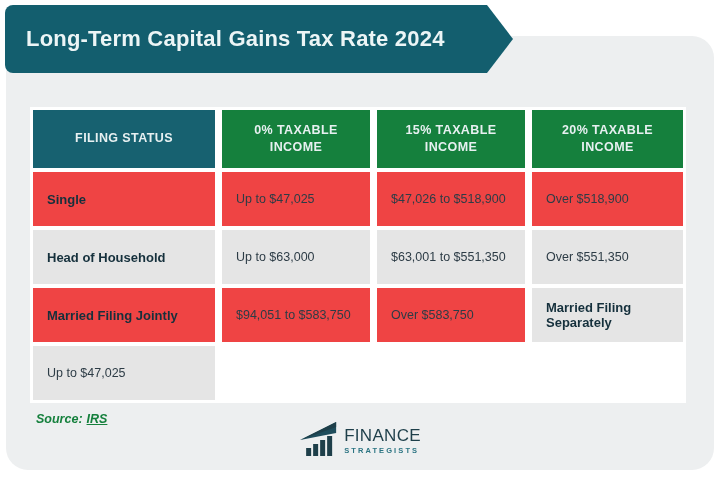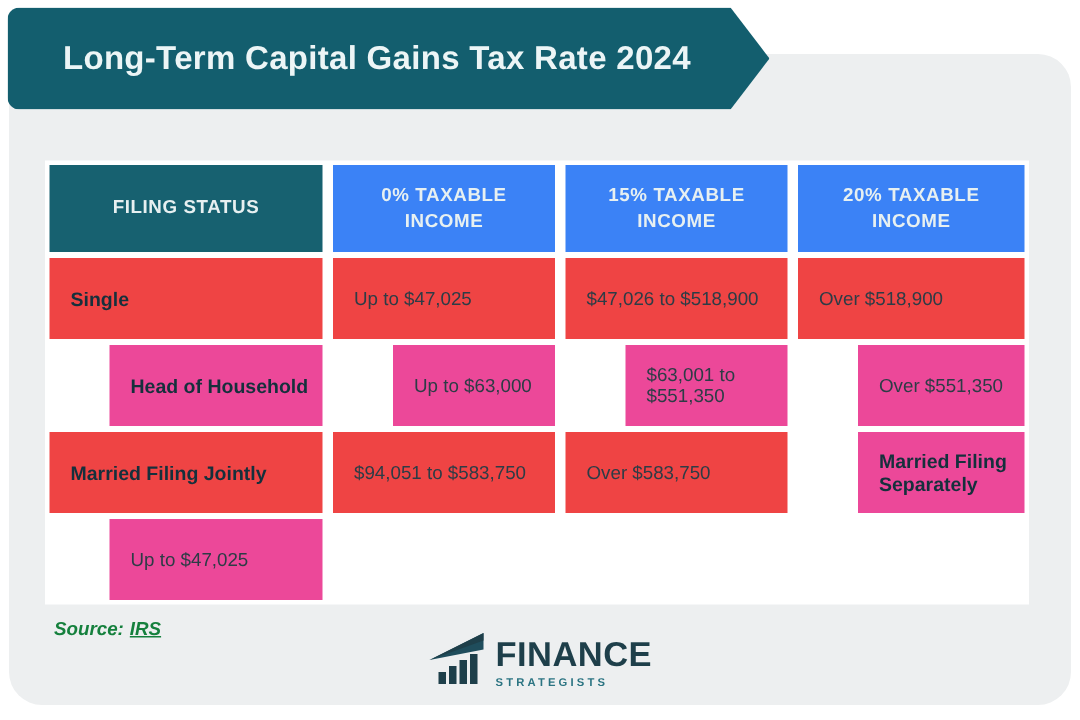--- a/index.html
+++ b/index.html
@@ -9,59 +9,59 @@
     font-family:"Liberation Sans",sans-serif;
   }
   .card{
     position:absolute;left:6px;top:36px;width:708px;height:434px;
     background:#edeff0;border-radius:22px;
   }
   .banner{
     position:absolute;left:5px;top:5px;width:508px;height:68px;
     background:#135e6e;border-radius:8px 0 0 8px;
     clip-path:polygon(0 0,482px 0,508px 34px,482px 68px,0 68px);
-    display:flex;align-items:center;padding-left:37px;box-sizing:border-box;
+    display:flex;align-items:center;padding-left:21px;box-sizing:border-box;
   }
   .banner-title{
     margin:0;font-size:22px;font-weight:bold;color:#ecf5f6;letter-spacing:.2px;
   }
   .table-wrap{
     position:absolute;left:30px;top:107px;background:#ffffff;padding:3px;
   }
   .grid{
     display:grid;
     grid-template-columns:182px 148px 148px 151px;
     grid-template-rows:58px 54px 54px 54px 54px;
     gap:4px 7px;background:#ffffff;
   }
   .hc{
     display:flex;align-items:center;justify-content:center;text-align:center;
     color:#e7f0f1;font-weight:bold;font-size:12.5px;letter-spacing:.4px;line-height:1.4;
   }
   .hc-primary{background:#176170;}
-  .hc-dark{background:#3b82f6;}
+  .hc-dark{background:#15803d;}
   .hc .wrap2{max-width:100px;}
   .bc{
     display:flex;align-items:center;padding-left:14px;
     font-size:12.5px;color:#2d3c46;
   }
   .bc-label{font-weight:bold;color:#15303c;font-size:13px;}
   .row-a{background:#ef4444;}
-  .row-b{background:#ec4899;margin-left:40px;}
+  .row-b{background:#e5e5e5;}
   .source{
     position:absolute;left:36px;top:412px;
     font-size:12.5px;font-weight:bold;font-style:italic;color:#15803d;
   }
   .source .irs{text-decoration:underline;margin-left:4px;cursor:pointer;}
   .logo{
     position:absolute;left:50%;top:420px;transform:translateX(-50%);
     display:flex;align-items:center;gap:7px;
   }
   .logo-text{display:flex;flex-direction:column;}
-  .brand-top{font-size:23px;font-weight:bold;color:#1e3f4a;letter-spacing:.3px;line-height:1;}
+  .brand-top{font-size:17px;font-weight:normal;color:#1e3f4a;letter-spacing:.3px;line-height:1;}
   .brand-bottom{font-size:7.5px;font-weight:bold;color:#2b7482;letter-spacing:2.1px;line-height:1;margin-top:3px;}
 </style>
 </head>
 <body>
 
 <div class="card"></div>
 
 <div class="banner">
   <h1 class="banner-title">Long-Term Capital Gains Tax Rate 2024</h1>
 </div>

